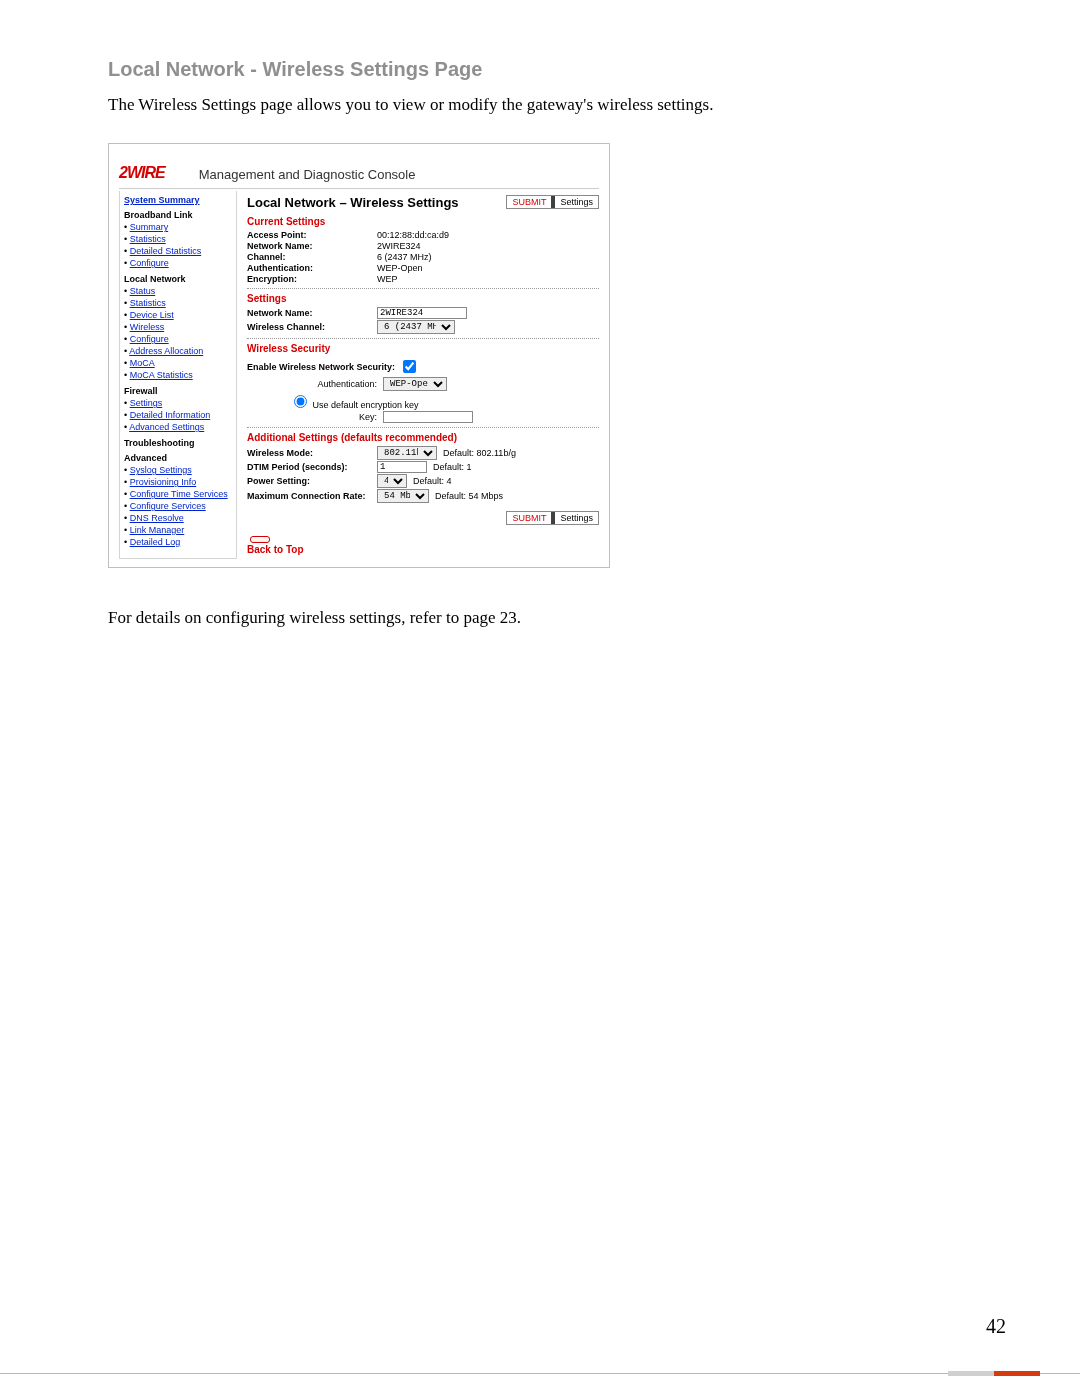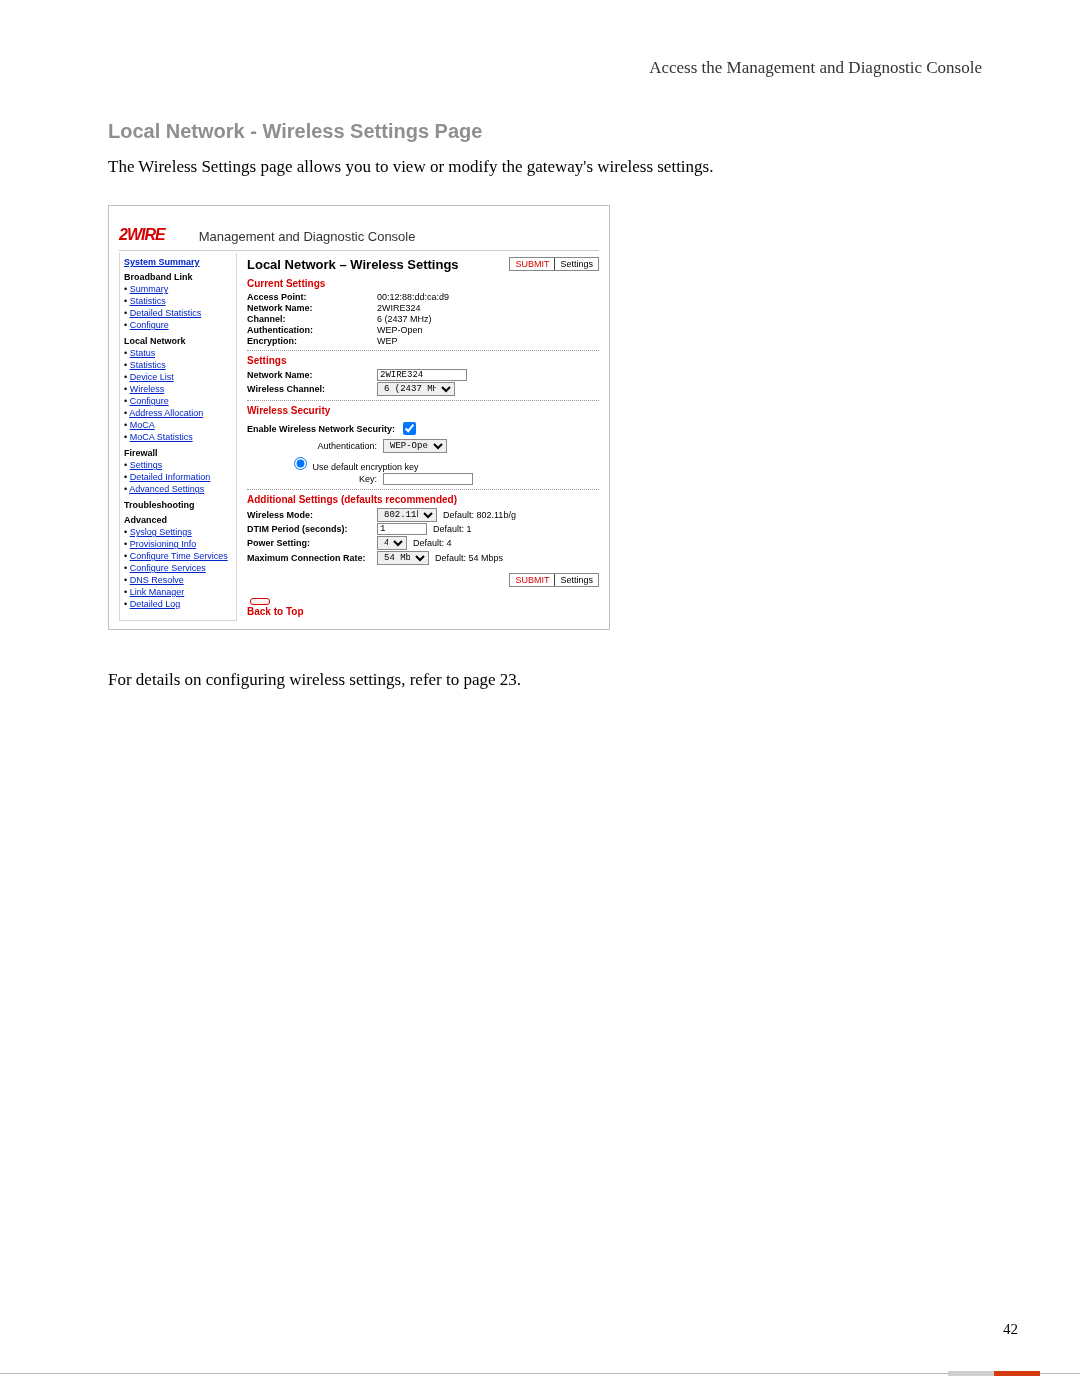--- a/index.html
+++ b/index.html
@@ -113,44 +113,44 @@
     font-family: "Courier New", monospace;
     font-size: 9px;
     border: 1px solid #888;
     height: 12px;
     padding: 0 2px;
     box-sizing: border-box;
   }
   select.mono-input { height: 14px; }
 
   .submit-box { display: inline-flex; border: 1px solid #888; font-size: 9px; }
-  .submit-l { color: #d50000; padding: 1px 5px; border-right: 1px solid #404040; font-weight: normal; }
+  .submit-l { color: #d50000; padding: 1px 5px; border-right: 4px solid #404040; font-weight: normal; }
   .submit-r { padding: 1px 5px; font-weight: normal; }
   .top-submit { position: absolute; top: 4px; right: 10px; }
 
   .default-txt { font-size: 9px; margin-left: 6px; }
 
   .btm-submit { text-align: right; margin-top: 8px; }
   .back-top { color: #d50000; font-size: 10px; margin-top: 8px; font-weight: bold; }
   .red-bar {
     display: inline-block; width: 18px; height: 5px; border: 1px solid #d50000;
     border-radius: 3px; margin-left: 3px; vertical-align: middle;
     background: linear-gradient(#fff,#ffeaea);
   }
 
   .outro {
     font-size: 17px;
     font-family: Georgia, serif;
     margin-top: 40px;
   }
   .pagenum {
     position: absolute;
-    right: 62px;
+    right: 74px;
     bottom: 60px;
-    font-size: 15px;
+    font-size: 20px;
     font-family: Georgia, serif;
   }
   .footer-bar {
     position: absolute;
     left: 0; bottom: 24px;
     width: 1080px;
     border-top: 1px solid #b9b9b9;
   }
   .footer-accent {
     position: absolute;
@@ -164,21 +164,20 @@
     right: 86px;
     top: -3px;
     width: 46px; height: 5px;
     background: #cfcfcf;
   }
 </style>
 </head>
 <body>
 
 <div class="page">
-  <div class="doc-header">Access the Management and Diagnostic Console</div>
 
   <div class="page-title">Local Network - Wireless Settings Page</div>
   <div class="intro">The Wireless Settings page allows you to view or modify the gateway's wireless settings.</div>
 
   <div class="console-box">
     <div class="cb-head">
       <span class="logo">2WIRE</span>
       <span class="mdc-title">Management and Diagnostic Console</span>
     </div>
     <div class="cb-rule"></div>

